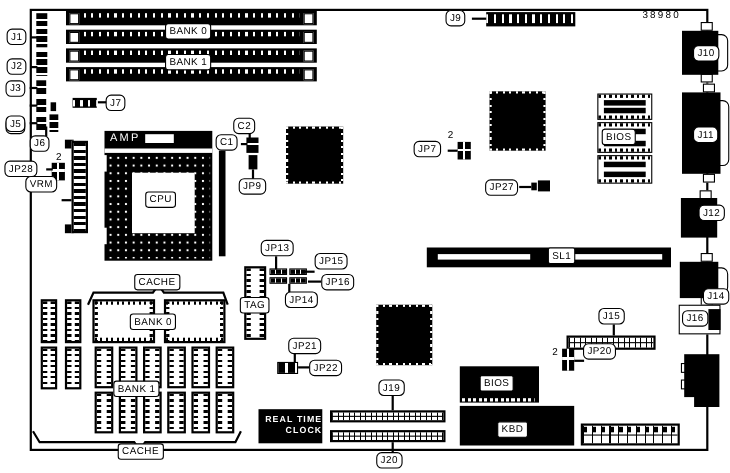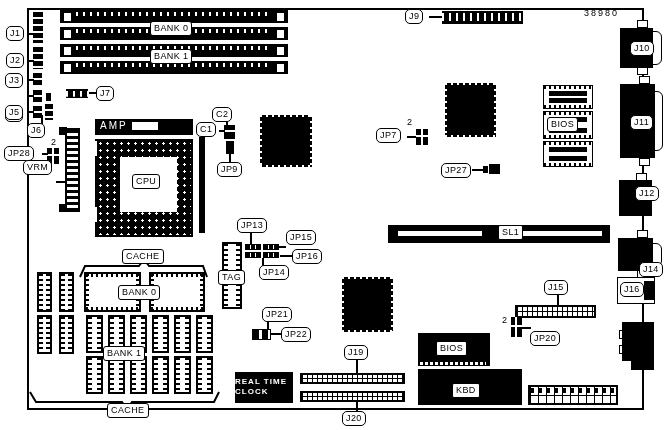--- a/index.html
+++ b/index.html
@@ -99,21 +99,21 @@
   .jmp3{position:absolute;z-index:10;border:1px solid #000;
        background:repeating-linear-gradient(90deg,#000 0 4px,#fff 4px 5px)}
 
   .stripe-v{position:absolute;z-index:10;background-color:#000;
        background-image:repeating-linear-gradient(90deg,#fff 0 2px,transparent 2px 7px);
        background-size:100% 64%;background-position:center;background-repeat:no-repeat}
 
   .bracket{position:absolute;z-index:8;background:#fff;border:1.5px solid #000;border-radius:0 6px 6px 0}
   .tab{position:absolute;z-index:8;background:#fff;border:1.5px solid #000}
 
-  .rtc{position:absolute;z-index:10;background:#000;color:#fff;text-align:left;
+  .rtc{position:absolute;z-index:10;background:#000;color:#fff;text-align:right;
        font-size:8px;font-weight:bold;line-height:10px;letter-spacing:1px;padding-top:5px}
 
   .ptxt{position:absolute;z-index:20;font-size:9px;letter-spacing:2px}
   .brace{position:absolute;z-index:15}
 </style>
 </head>
 <body>
 
 <div id="diagram">
 
@@ -316,21 +316,21 @@
   <div class="ld" style="left:356px;top:402px;width:2px;height:9px"></div>
   <div class="lbl" style="left:344px;top:345px">J19</div>
   <div class="lbl" style="left:342px;top:411px">J20</div>
 
   <div class="lbl" style="left:544px;top:280px">J15</div>
   <div class="ld" style="left:557px;top:295px;width:2px;height:10px"></div>
   <div class="hdr" style="left:515px;top:305px;width:81px;height:13px"></div>
   <div class="mark" style="left:502px;top:315px">2</div>
   <div class="checker" style="left:511px;top:317px;width:11px;height:20px"></div>
   <div class="ld" style="left:522px;top:327px;width:9px;height:2px"></div>
-  <div class="lbl" style="left:530px;top:331px">JP20</div>
+  <div class="lbl" style="left:530px;top:312px">JP20</div>
 
   <div class="blk" style="left:418px;top:333px;width:72px;height:33px">
     <div style="position:absolute;left:2px;bottom:1px;width:66px;height:3px;background:repeating-linear-gradient(90deg,#fff 0 3px,transparent 3px 5px)"></div>
   </div>
   <div class="lbl" style="left:436px;top:341px;border-radius:2px">BIOS</div>
 
   <div class="blk" style="left:418px;top:369px;width:104px;height:36px"></div>
   <div class="lbl" style="left:452px;top:383px;border-radius:2px">KBD</div>
 
   <div class="teeth" style="left:528px;top:385px;width:90px;height:20px"></div>

